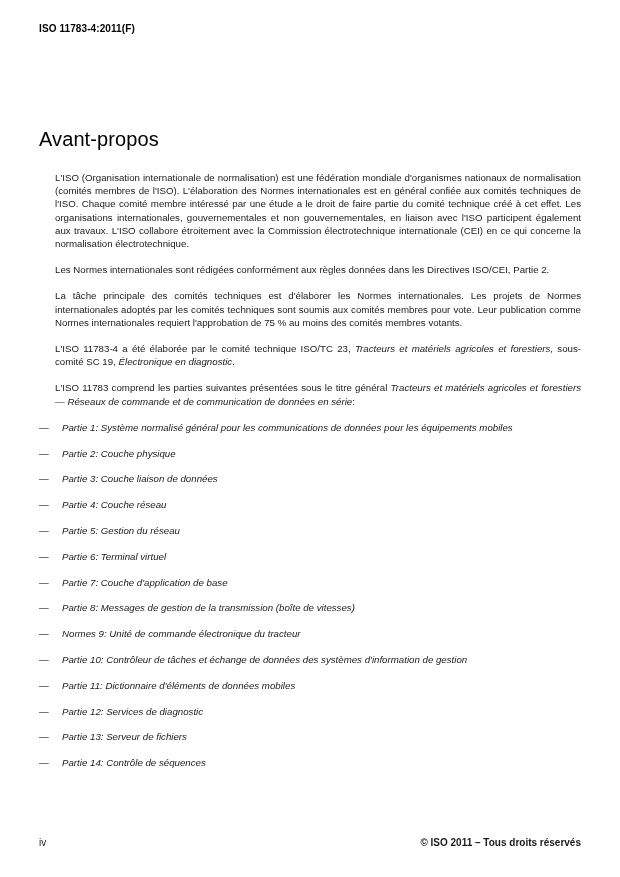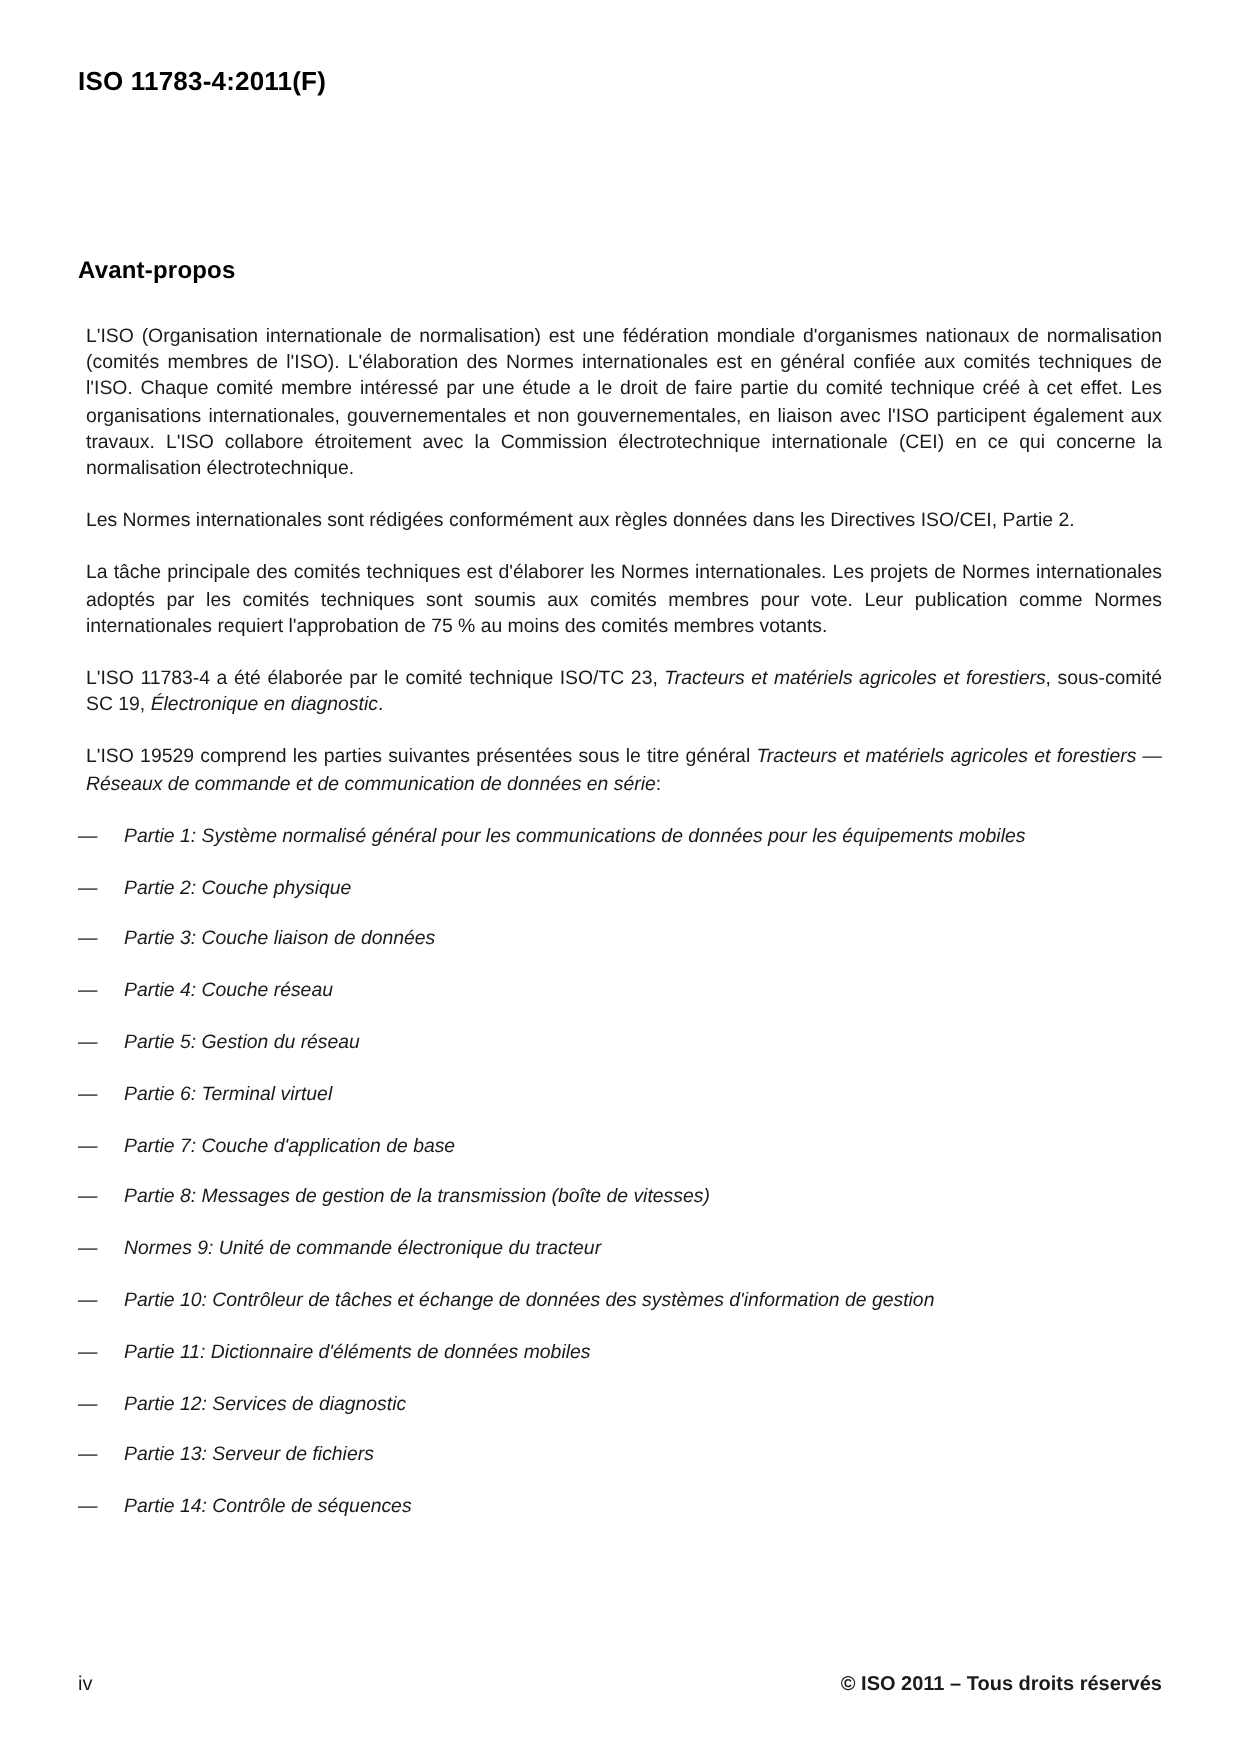--- a/index.html
+++ b/index.html
@@ -19,50 +19,50 @@
     height: 877px;
     margin: 0 auto;
     background: #ffffff;
     overflow: hidden;
     box-sizing: border-box;
   }
 
   
   .page-header {
     position: absolute;
-    top: 33px;
+    top: 23px;
     left: 39px;
     right: 39px;
-    font-size: 13px;
+    font-size: 10px;
     font-weight: bold;
     letter-spacing: 0.1px;
     color: #000000;
   }
 
   
   .content {
     position: absolute;
     top: 128px;
     left: 39px;
     width: 542px;
   }
 
   .section-title {
-    font-size: 12px;
-    font-weight: bold;
+    font-size: 20px;
+    font-weight: normal;
     color: #000000;
     margin: 0 0 20px 0;
     letter-spacing: 0.1px;
   }
 
   p.para {
     font-size: 9.7px;
     line-height: 13.2px;
     text-align: justify;
-    margin: 0 0 13px 4px;
+    margin: 0 0 13px 16px;
     color: #1a1a1a;
     hyphens: none;
   }
   p.para:last-of-type { margin-bottom: 0; }
 
   .it { font-style: italic; }
 
   
   .parts-list {
     list-style: none;
@@ -114,21 +114,21 @@
 
     <p class="para">L'ISO (Organisation internationale de normalisation) est une fédération mondiale d'organismes nationaux de normalisation (comités membres de l'ISO). L'élaboration des Normes internationales est en général confiée aux comités techniques de l'ISO. Chaque comité membre intéressé par une étude a le droit de faire partie du comité technique créé à cet effet. Les organisations internationales, gouvernementales et non gouvernementales, en liaison avec l'ISO participent également aux travaux. L'ISO collabore étroitement avec la Commission électrotechnique internationale (CEI) en ce qui concerne la normalisation électrotechnique.</p>
 
     <p class="para">Les Normes internationales sont rédigées conformément aux règles données dans les Directives ISO/CEI, Partie 2.</p>
 
     <p class="para">La tâche principale des comités techniques est d'élaborer les Normes internationales. Les projets de Normes internationales adoptés par les comités techniques sont soumis aux comités membres pour vote. Leur publication comme Normes internationales requiert l'approbation de 75 % au moins des comités membres votants.</p>
 
     <p class="para"><span>L'ISO 11783-4 a été élaborée par le comité technique ISO/TC 23, </span><span class="it">Tracteurs et matériels agricoles et forestiers</span><span>, sous-comité SC 19, </span><span class="it">Électronique en diagnostic</span><span>.</span></p>
 
 
-    <p class="para"><span>L'ISO 19529 comprend les parties suivantes présentées sous le titre général </span><span class="it">Tracteurs et matériels agricoles et forestiers — Réseaux de commande et de communication de données en série</span><span>:</span></p>
+    <p class="para"><span>L'ISO 11783 comprend les parties suivantes présentées sous le titre général </span><span class="it">Tracteurs et matériels agricoles et forestiers — Réseaux de commande et de communication de données en série</span><span>:</span></p>
 
     <ul class="parts-list">
       <li><span class="dash">—</span><span>Partie 1: Système normalisé général pour les communications de données pour les équipements mobiles</span></li>
       <li><span class="dash">—</span><span>Partie 2: Couche physique</span></li>
       <li><span class="dash">—</span><span>Partie 3: Couche liaison de données</span></li>
       <li><span class="dash">—</span><span>Partie 4: Couche réseau</span></li>
       <li><span class="dash">—</span><span>Partie 5: Gestion du réseau</span></li>
       <li><span class="dash">—</span><span>Partie 6: Terminal virtuel</span></li>
       <li><span class="dash">—</span><span>Partie 7: Couche d'application de base</span></li>
       <li><span class="dash">—</span><span>Partie 8: Messages de gestion de la transmission (boîte de vitesses)</span></li>

